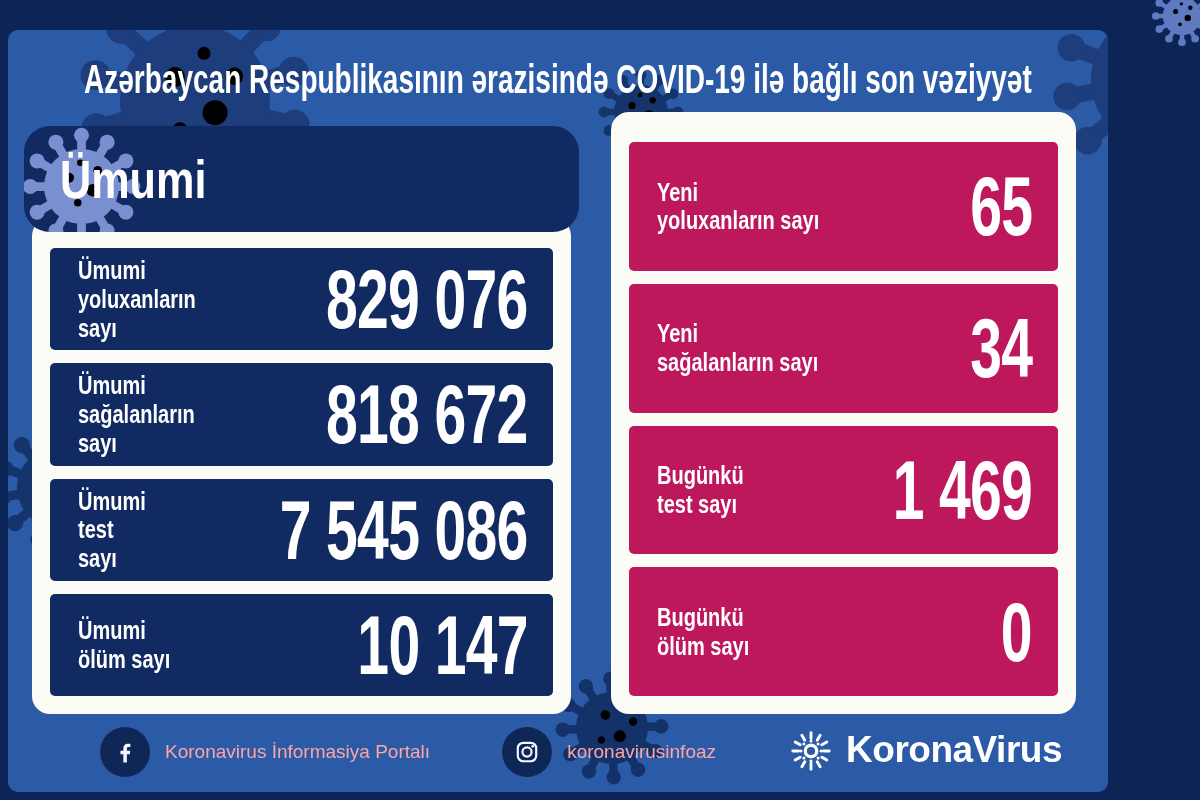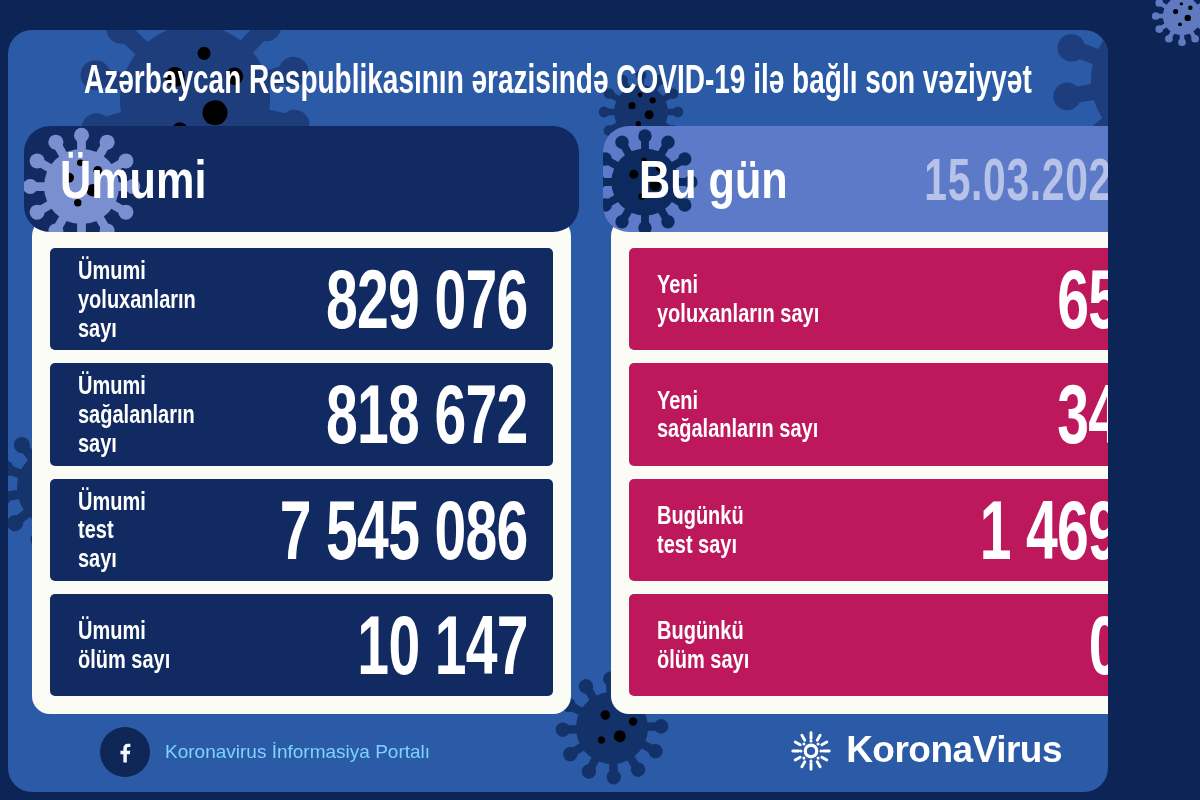--- a/index.html
+++ b/index.html
@@ -5,21 +5,21 @@
   html,body{margin:0;padding:0;}
   body{
     width:1200px;height:800px;position:relative;overflow:hidden;
     background:#0d2457;
     font-family:"Liberation Sans", sans-serif;
     -webkit-font-smoothing:antialiased;
   }
   
   .card{
     position:absolute;left:8px;top:30px;width:1100px;height:762px;
-    background:#2b5aa6;border-radius:24px;overflow:hidden;
+    background:#2b5aa6;border-radius:10px;overflow:hidden;
   }
   
   .deco{position:absolute;z-index:0;pointer-events:none;}
   
   .title-wrap{
     position:relative;z-index:1;height:66px;margin-top:16px;
     display:flex;align-items:center;justify-content:center;
   }
   .title{
     color:#ffffff;font-size:40px;font-weight:700;white-space:nowrap;
@@ -73,21 +73,21 @@
     position:absolute;left:0;right:0;bottom:14px;z-index:3;
     display:flex;align-items:center;justify-content:space-between;
     padding:0 46px 0 92px;
   }
   .social{display:flex;align-items:center;}
   .social .circle{
     width:50px;height:50px;border-radius:50%;background:#0e2757;
     display:flex;align-items:center;justify-content:center;flex:none;
     margin-right:15px;
   }
-  .social-label{color:#7dd3fc;font-size:19px;white-space:nowrap;}
+  .social-label{color:#fca5a5;font-size:19px;white-space:nowrap;}
   .logo{display:flex;align-items:flex-start;}
   .logo-icon{margin-right:12px;margin-top:2px;}
   .logo-text{color:#fff;font-size:37px;font-weight:700;letter-spacing:-.5px;line-height:48px;}
 </style>
 </head>
 <body>
 
 <svg width="0" height="0" style="position:absolute">
   <defs>
     <symbol id="virusShape" viewBox="-50 -50 100 100">
@@ -187,27 +187,20 @@
         </div>
         <div class="bar navy">
           <span class="bar-label">Ümumi
 ölüm sayı</span>
           <span class="bar-value">10 147</span>
         </div>
       </div>
     </div>
 
     <div class="col">
-      <div class="col-header blue">
-        <svg class="deco hide-dots" style="left:-14px;top:0px;color:#0d2a5e;" width="112" height="112">
-            <use href="#virusShape"></use>
-          </svg>
-        <span class="hdr-text">Bu gün</span>
-        <span class="hdr-date">15.03.2023</span>
-      </div>
       <div class="col-body">
         <div class="bar blue">
           <span class="bar-label">Yeni
 yoluxanların sayı</span>
           <span class="bar-value">65</span>
         </div>
         <div class="bar blue">
           <span class="bar-label">Yeni
 sağalanların sayı</span>
           <span class="bar-value">34</span>
@@ -230,20 +223,30 @@
 
     <div class="social">
       <span class="circle">
         <svg width="28" height="28" viewBox="0 0 24 24">
           <path fill="#f4f7fd" d="M13.6 21v-7.1h2.5l.4-2.9h-2.9V9.1c0-.8.3-1.4 1.5-1.4h1.5V5.1c-.3 0-1.2-.1-2.2-.1-2.3 0-3.8 1.4-3.8 3.8V11H8.1v2.9h2.5V21h3z"></path>
         </svg>
       </span>
       <span class="social-label">Koronavirus İnformasiya Portalı</span>
     </div>
 
+    <div class="social">
+      <span class="circle">
+        <svg width="26" height="26" viewBox="0 0 24 24" fill="none" stroke="#f4f7fd" stroke-width="2">
+          <rect x="3.5" y="3.5" width="17" height="17" rx="5"></rect>
+          <circle cx="12" cy="12" r="4.2"></circle>
+          <circle cx="17.2" cy="6.8" r="1.3" fill="#f4f7fd" stroke="none"></circle>
+        </svg>
+      </span>
+      <span class="social-label">koronavirusinfoaz</span>
+    </div>
 
 
     <div class="logo">
       <span class="logo-icon">
         <svg width="46" height="46" viewBox="-24 -24 48 48">
           <g stroke="#ffffff" stroke-width="3" stroke-linecap="round">
             <line x1="13" y1="0" x2="19" y2="0"></line>
               <line x1="11.3" y1="6.5" x2="16.5" y2="9.5"></line>
             <line x1="6.5" y1="11.3" x2="9.5" y2="16.5"></line>
               <line x1="0" y1="13" x2="0" y2="19"></line>

